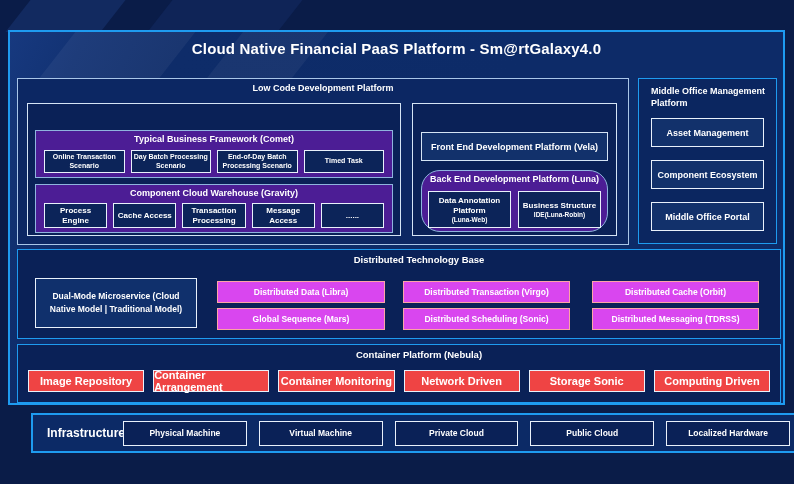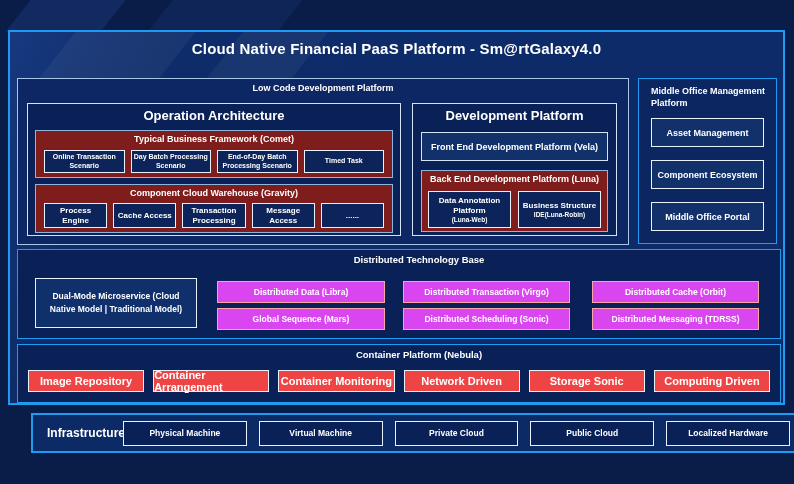--- a/index.html
+++ b/index.html
@@ -29,41 +29,41 @@
     position:absolute; left:7px; top:46px; width:612px; height:167px;
     border:1px solid #A9C6E8; background:#0C2763;
   }
   .lc-label { position:absolute; top:4px; left:0; right:0; text-align:center; font-size:9px; }
 
   .sectionbox { position:absolute; border:1px solid #D5E4F5; background:#0A2157; }
   .oparch { left:9px; top:24px; width:374px; height:133px; }
   .devplat { left:394px; top:24px; width:205px; height:133px; }
   .section-title { position:absolute; top:4px; left:0; right:0; text-align:center; font-size:13px; }
 
-  .band { position:absolute; border:1px solid #8FB4DE; background:#7f1d1d; }
+  .band { position:absolute; border:1px solid #8FB4DE; background:#4c1d95; }
   .band-title { position:absolute; top:3px; left:0; right:0; text-align:center; font-size:9px; }
   .typical { left:7px; top:26px; width:358px; height:48px; }
   .gravity { left:7px; top:80px; width:358px; height:49px; }
   .band-items { position:absolute; left:8px; right:8px; display:flex; gap:6px; }
   .typical .band-items { top:19px; height:23px; }
   .gravity .band-items { top:18px; height:25px; }
 
   .item {
     flex:1; border:1px solid #E9F1FB; background:#0C2459;
     display:flex; align-items:center; justify-content:center; text-align:center;
     font-size:7px; line-height:1.25; padding:1px 2px;
   }
   .gravity .item { font-size:8px; }
 
   .frontend {
     position:absolute; left:8px; top:28px; width:187px; height:29px;
     border:1px solid #D5E4F5; background:#12316B;
     display:flex; align-items:center; justify-content:center; font-size:9px; text-align:right;
   }
-  .backend { left:8px; top:66px; width:187px; height:62px; }
+  .backend { left:8px; top:66px; width:187px; height:62px;border-radius:19px; }
   .be-items { position:absolute; left:6px; right:6px; top:20px; height:37px; display:flex; gap:7px; }
   .be-item { flex:1; border:1px solid #E9F1FB; background:#0C2459;
     display:flex; flex-direction:column; align-items:center; justify-content:center; text-align:center; }
   .be-item .lbl { font-size:8px; line-height:1.3; }
   .be-item .sub { font-size:6.5px; }
 
   .midoffice {
     position:absolute; left:628px; top:46px; width:139px; height:166px;
     border:1.5px solid #1E9BF0; background:#0B2660;
   }
@@ -113,21 +113,20 @@
   <div class="outer">
     <div class="ostreak o1"></div>
     <div class="ostreak o2"></div>
 
     <div class="main-title">Cloud Native Financial PaaS Platform - Sm@rtGalaxy4.0</div>
 
     <div class="lowcode">
       <div class="lc-label">Low Code Development Platform</div>
 
       <div class="sectionbox oparch">
-        <div class="section-title">Operation Architecture</div>
 
         <div class="band typical">
           <div class="band-title">Typical Business Framework (Comet)</div>
           <div class="band-items">
             <div class="item">Online Transaction Scenario</div>
             <div class="item">Day Batch Processing Scenario</div>
             <div class="item">End-of-Day Batch Processing Scenario</div>
             <div class="item">Timed Task</div>
           </div>
         </div>
@@ -138,21 +137,20 @@
             <div class="item">Process Engine</div>
             <div class="item">Cache Access</div>
             <div class="item">Transaction Processing</div>
             <div class="item">Message Access</div>
             <div class="item">......</div>
           </div>
         </div>
       </div>
 
       <div class="sectionbox devplat">
-        <div class="section-title">Development Platform</div>
         <div class="frontend">Front End Development Platform (Vela)</div>
         <div class="band backend">
           <div class="band-title">Back End Development Platform (Luna)</div>
           <div class="be-items">
             <div class="be-item">
               <div class="lbl">Data Annotation Platform</div>
               <div class="sub">(Luna-Web)</div>
             </div>
             <div class="be-item">
               <div class="lbl">Business Structure</div>

